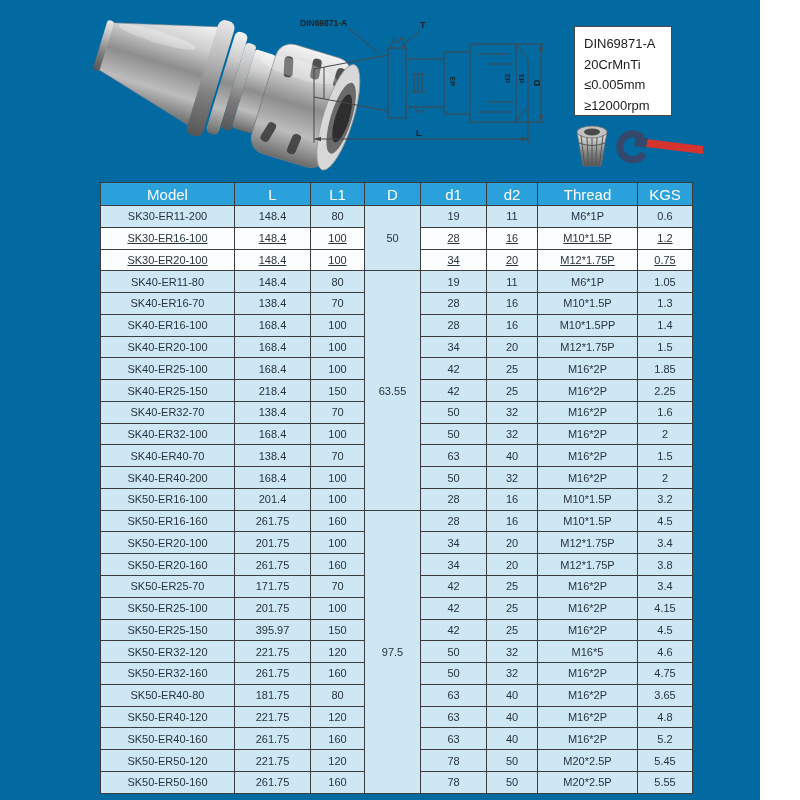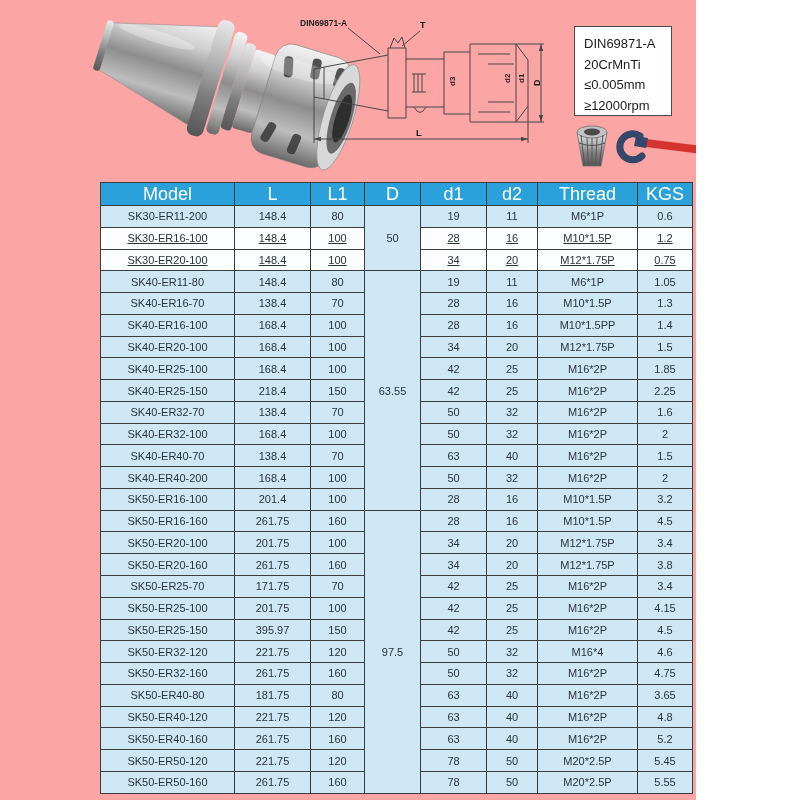--- a/index.html
+++ b/index.html
@@ -1,35 +1,35 @@
 <!DOCTYPE html>
 <html><head>
 <meta charset="utf-8">
 <style>
   html,body{margin:0;padding:0;background:#fff;}
-  .page{position:relative;width:696px;height:800px;background:#fca5a5;
+  .page{position:relative;width:760px;height:800px;background:#0369a1;
         font-family:"Liberation Sans",sans-serif;overflow:hidden;}
 
   
   .photo-svg{position:absolute;left:86px;top:0px;width:312px;height:174px;}
   .drawing-svg{position:absolute;left:292px;top:12px;width:282px;height:162px;}
   .spec-box{position:absolute;left:574px;top:26px;width:98px;height:90px;
             border:1px solid #4a4a4a;background:#fff;box-sizing:border-box;
             padding:7px 4px 0 9px;font-size:13px;line-height:20.5px;color:#1c1c1c;}
   .spec-box div{white-space:nowrap;}
   .collet-svg{position:absolute;left:571px;top:121px;width:42px;height:50px;}
   .wrench-svg{position:absolute;left:614px;top:127px;width:92px;height:40px;}
 
   
   table.spec{position:absolute;left:100px;top:182px;width:592px;
              border-collapse:collapse;table-layout:fixed;}
   table.spec th,table.spec td{border:1px solid #3c3c3c;text-align:center;
              padding:0;vertical-align:middle;}
   table.spec thead tr{height:23px;}
-  table.spec th{background:#2ba1dc;color:#ffffff;font-weight:normal;font-size:18px;}
+  table.spec th{background:#2ba1dc;color:#ffffff;font-weight:normal;font-size:15px;}
   table.spec tbody tr{height:21.78px;}
   table.spec tbody td{font-size:11px;color:#28343c;}
   tr.row-blue td{background:#cee7f4;}
   tr.row-white td{background:#fcfdfe;text-decoration:underline;}
   td.d-merged{background:#cee7f4 !important;font-size:11px;}
 </style>
 </head>
 <body>
 
 <div class="page">
@@ -332,21 +332,21 @@
           <td>25</td>
           <td>M16*2P</td>
           <td>4.5</td>
         </tr>
         <tr class="row-blue">
           <td>SK50-ER32-120</td>
           <td>221.75</td>
           <td>120</td>
           <td>50</td>
           <td>32</td>
-          <td>M16*4</td>
+          <td>M16*5</td>
           <td>4.6</td>
         </tr>
         <tr class="row-blue">
           <td>SK50-ER32-160</td>
           <td>261.75</td>
           <td>160</td>
           <td>50</td>
           <td>32</td>
           <td>M16*2P</td>
           <td>4.75</td>

